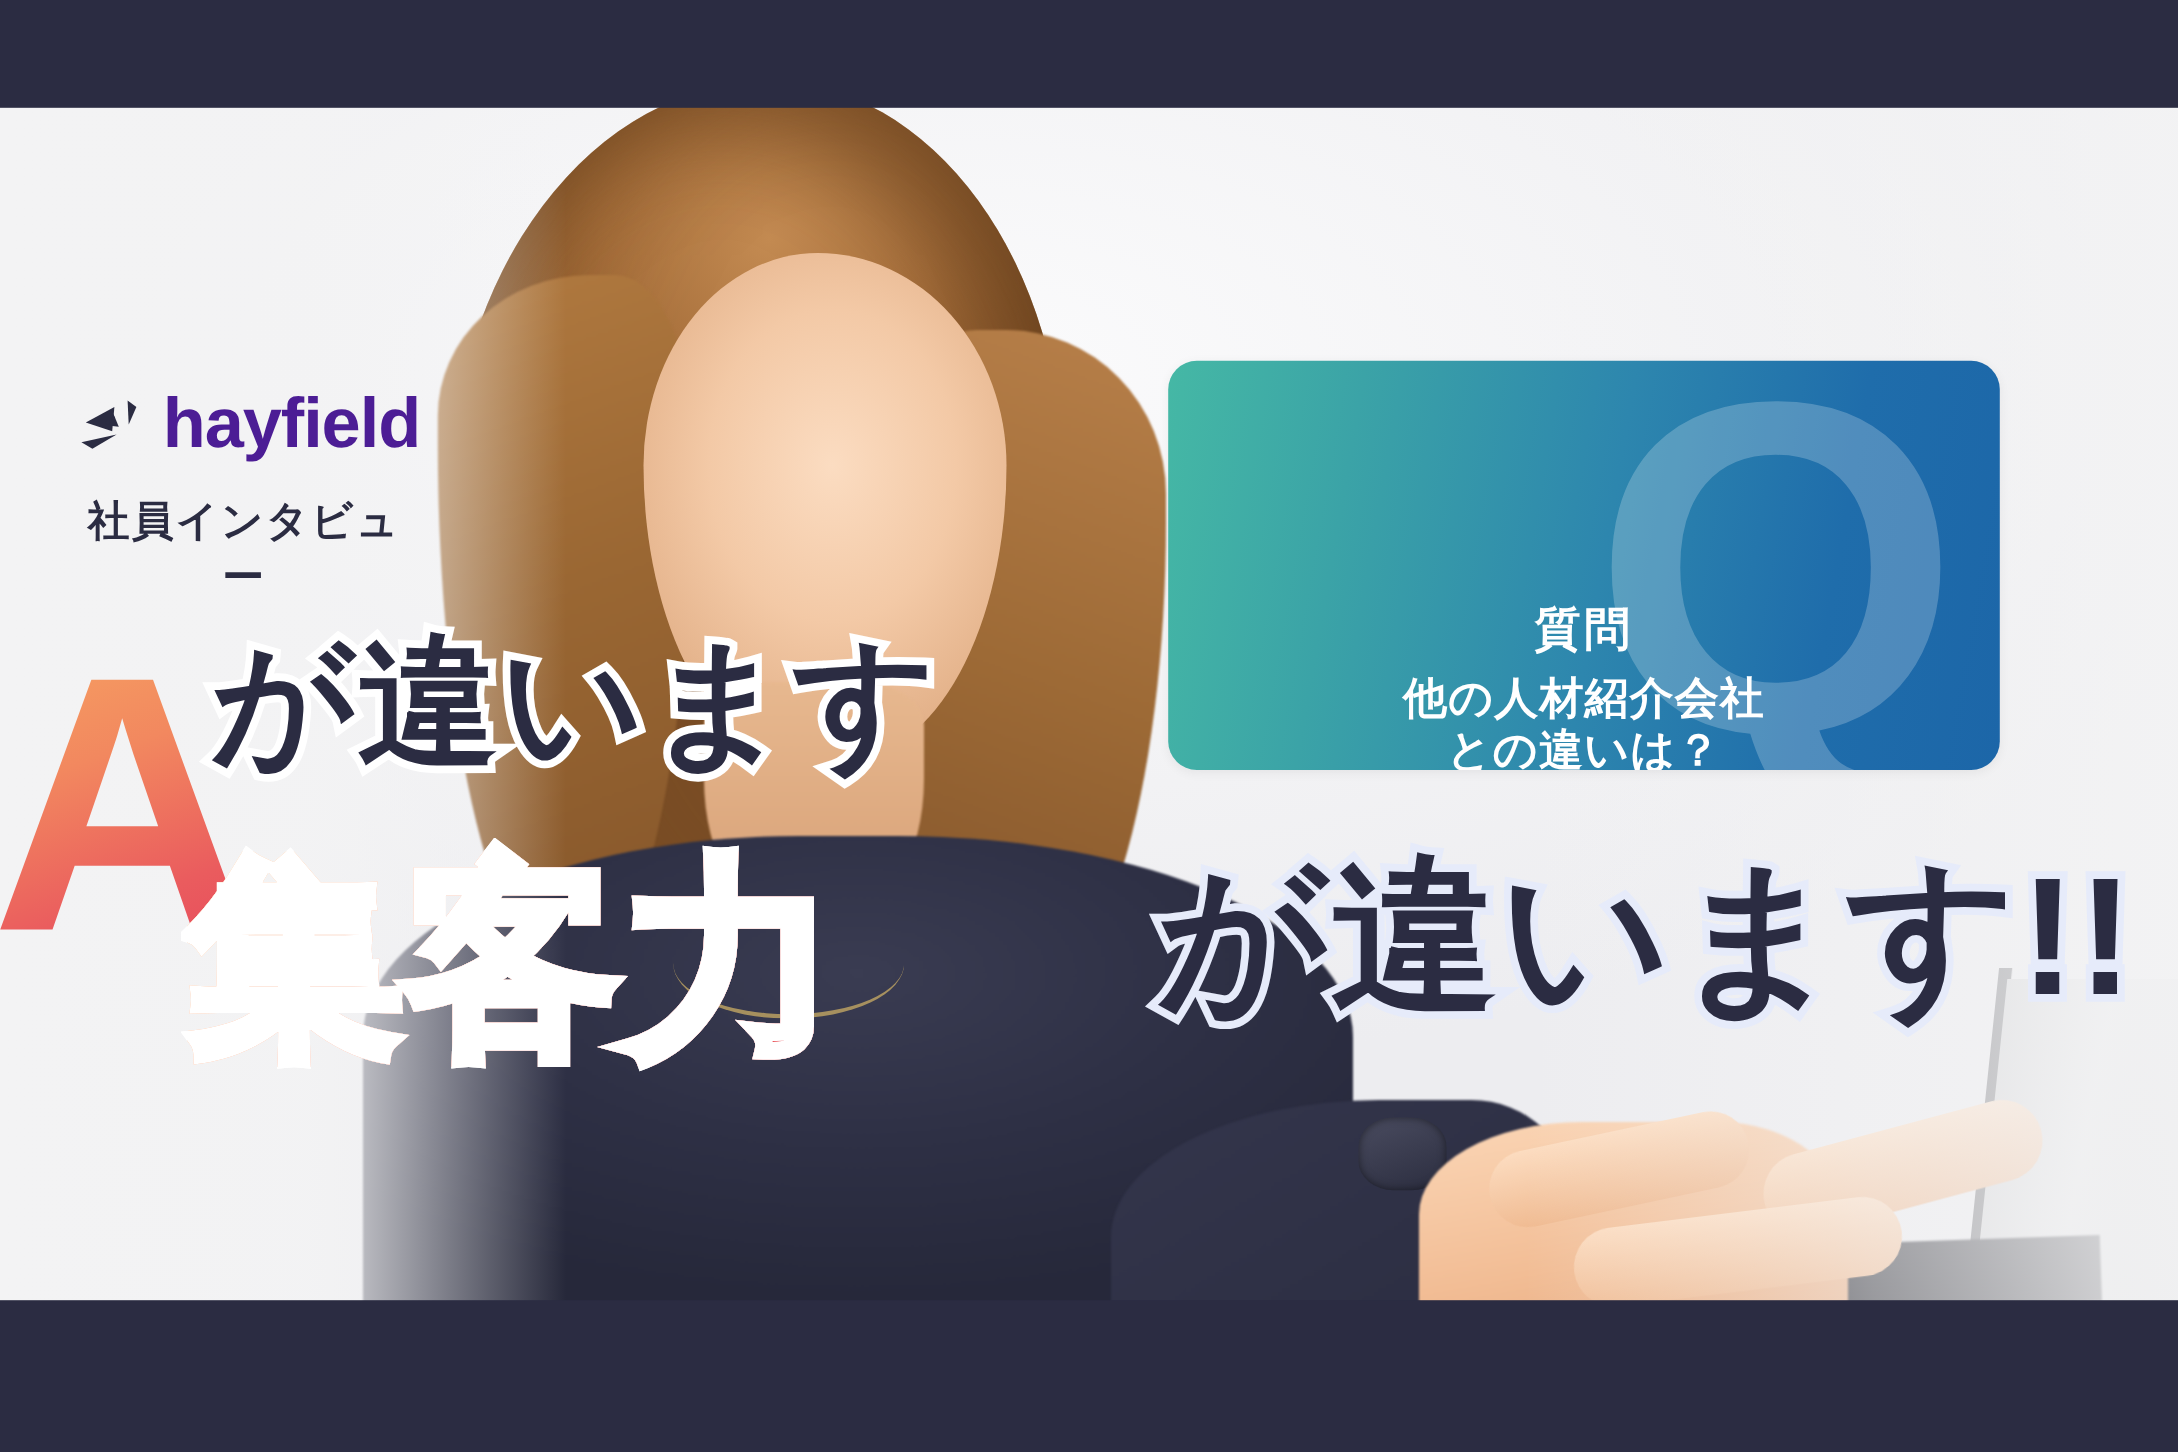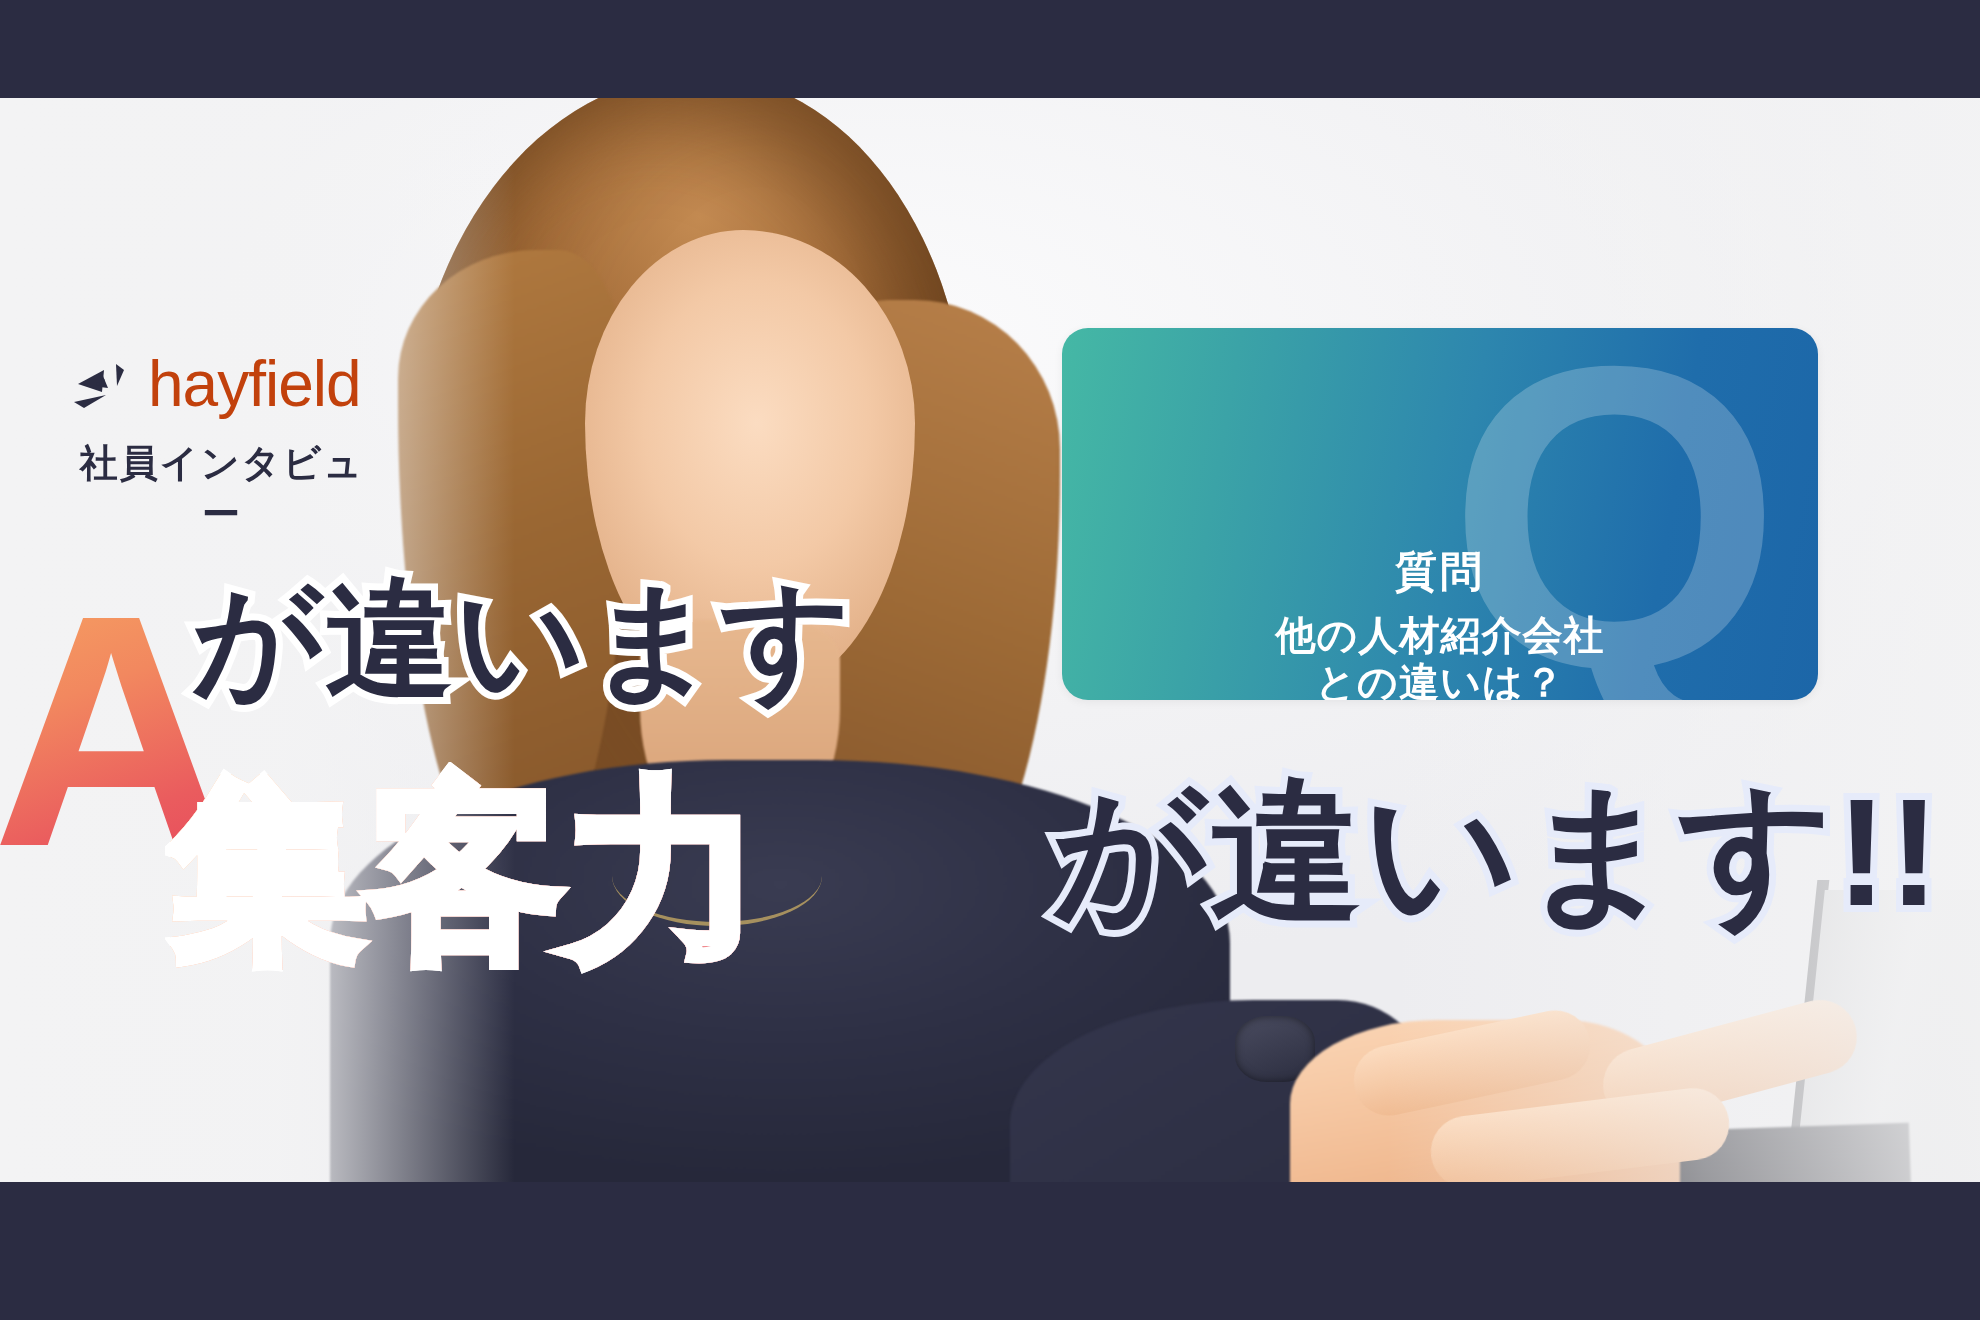--- a/index.html
+++ b/index.html
@@ -142,25 +142,25 @@
   .band-bottom{bottom:0;height:138px;}
 
   
   .logo-block{
     position:absolute;left:72px;top:352px;
     z-index:6;
   }
   .logo-row{display:flex;align-items:center;gap:14px;}
   .logo-mark{width:62px;height:52px;flex:0 0 auto;}
   .logo-word{
-    font-size:64px;font-weight:400;color:#c2410c;
+    font-size:64px;font-weight:700;color:#4c1d95;
     letter-spacing:-1px;line-height:1;
   }
   .logo-sub{
-    margin-top:22px;text-align:center;
+    margin-top:32px;text-align:center;
     font-size:38px;font-weight:700;color:#2b2c42;
     letter-spacing:2px;width:300px;
   }
 
   
   .qcard{
     position:absolute;left:1062px;top:328px;
     width:756px;height:372px;
     border-radius:26px;
     background:linear-gradient(100deg,#45b8a5 0%,#3ba3a7 22%,#2d86ae 52%, #1f6dab 78%, #1c66a8 100%);

